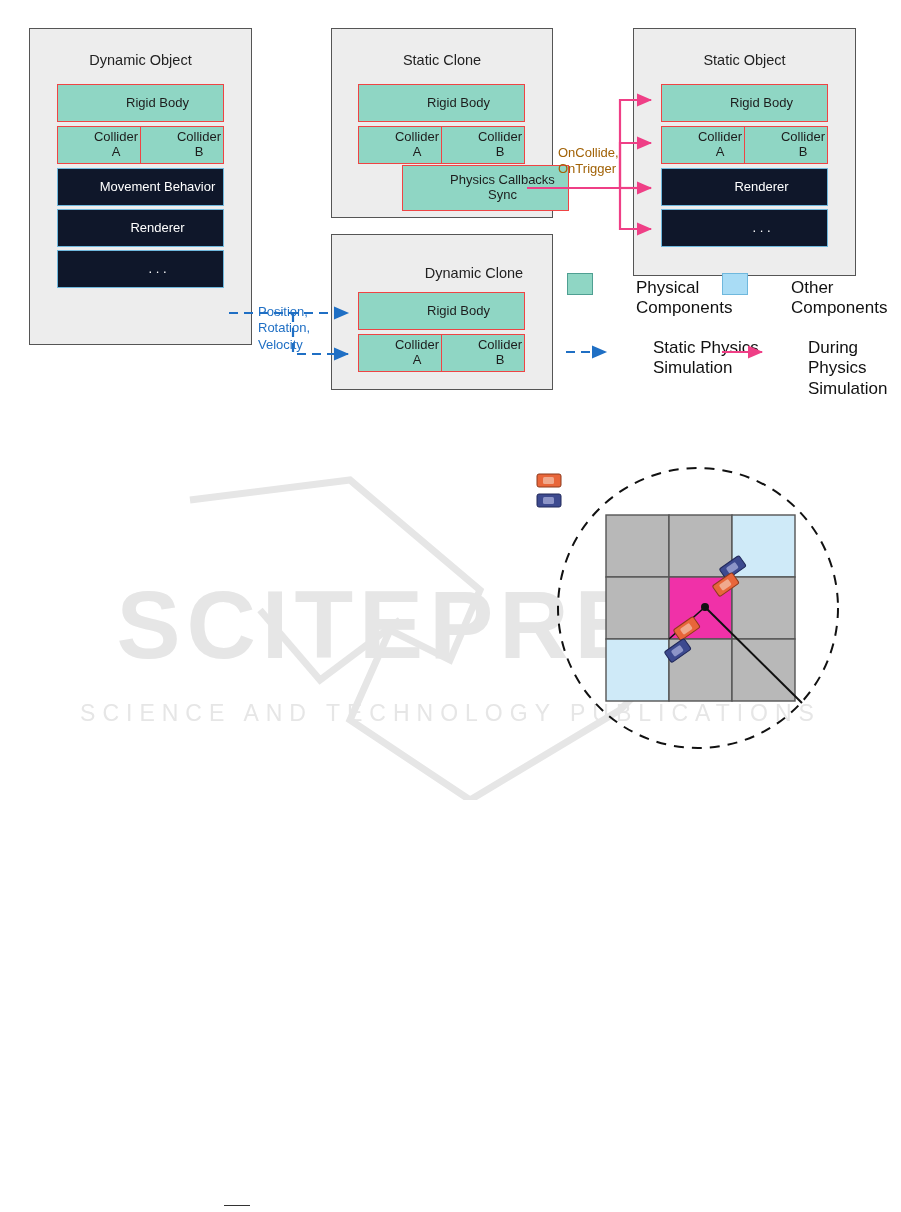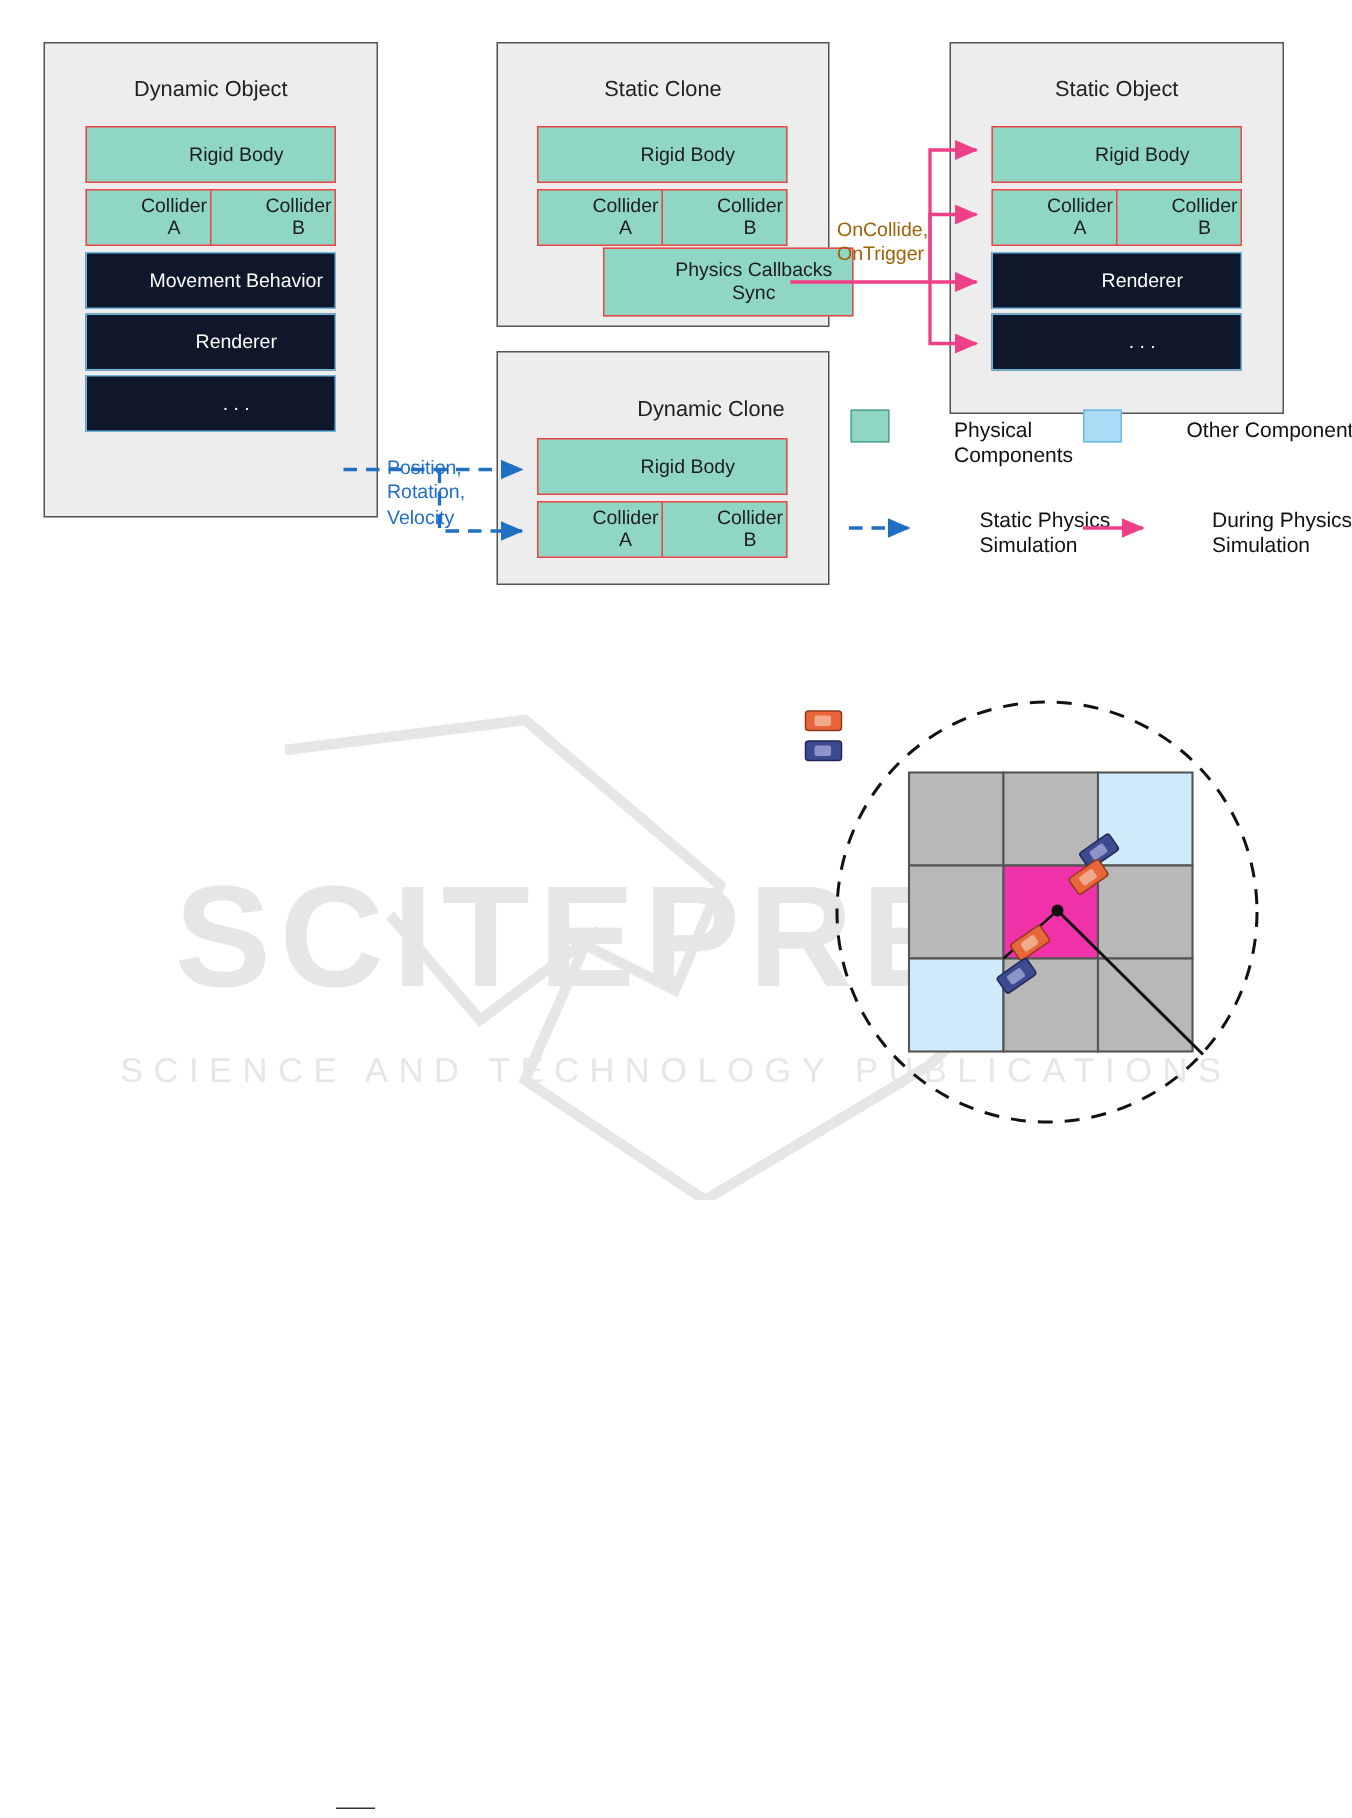--- a/index.html
+++ b/index.html
@@ -104,21 +104,21 @@
   .lbl {
     position: absolute;
     font-size: 13px;
     line-height: 1.25;
     z-index: 4;
   }
   .lbl-blue { color: #1f6fc4; }
   .lbl-pink { color: #a16207; }
   .legend-text {
     position: absolute;
-    font-size: 14px;
+    font-size: 17px;
     color: #111111;
     line-height: 1.2;
     z-index: 4;
     padding-left: 36px;
   }
   .legend-swatch {
     position: absolute;
     box-sizing: border-box;
     z-index: 4;
   }

